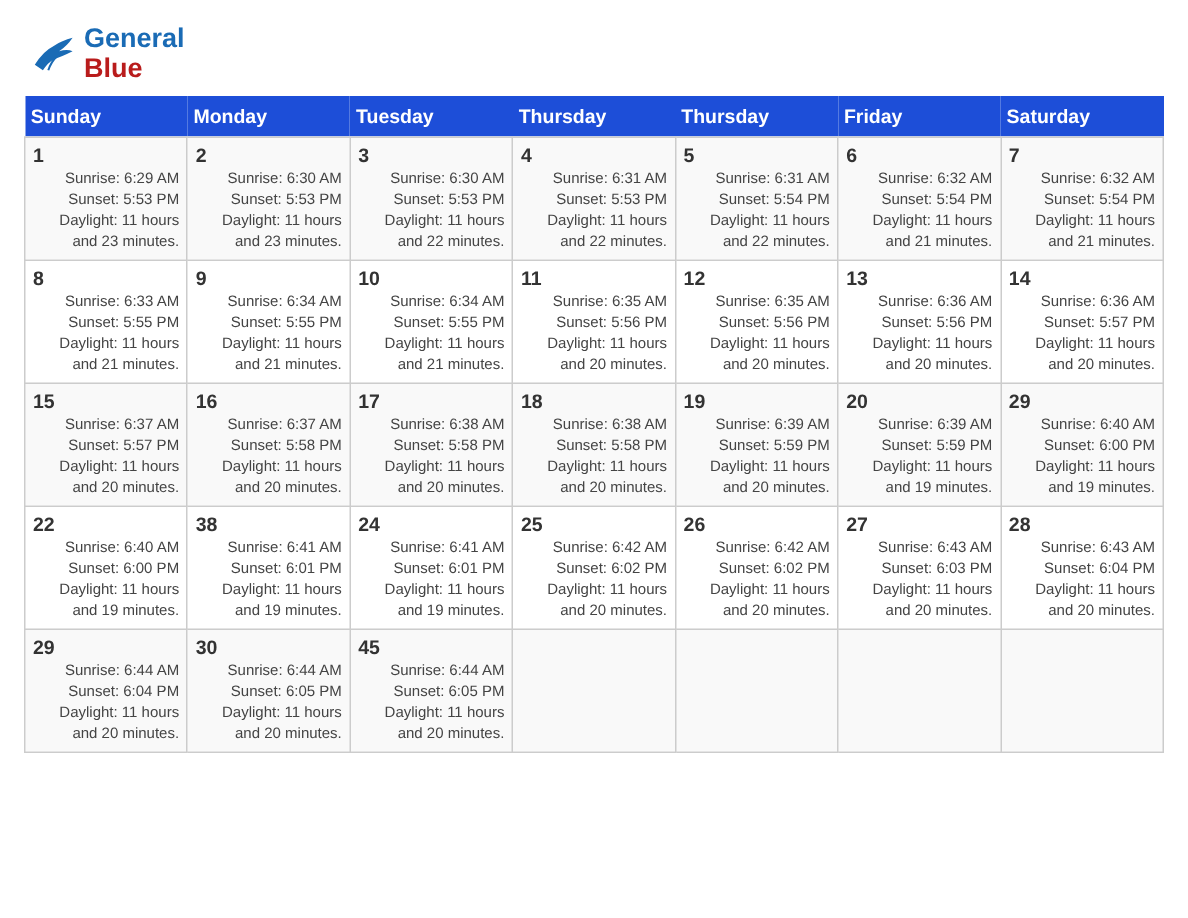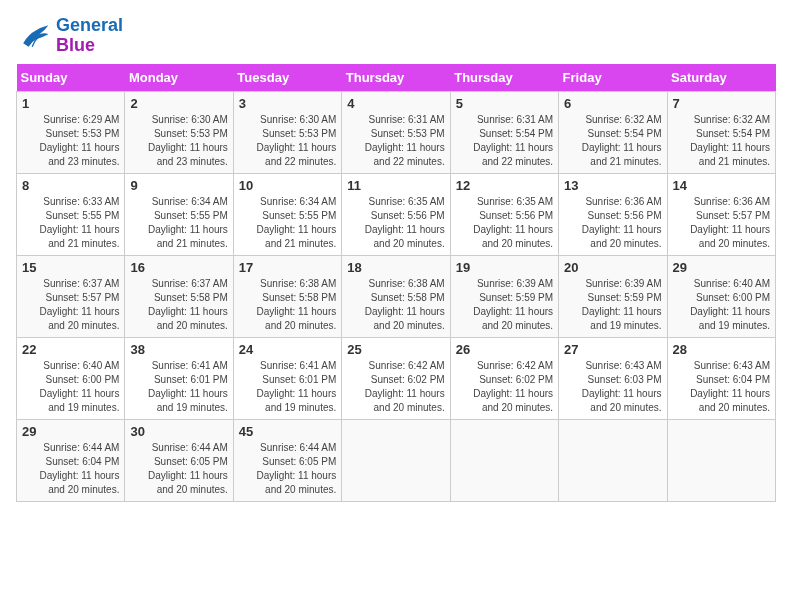--- a/index.html
+++ b/index.html
@@ -45,21 +45,21 @@
     .location {
       font-size: 14px;
       color: #555;
     }
     table {
       width: 100%;
       border-collapse: collapse;
       font-size: 11px;
     }
     thead tr th {
-      background: #d946ef;
+      background: #1d4ed8;
       color: #fff;
       padding: 6px 4px;
       text-align: left;
       font-size: 13px;
       font-weight: bold;
     }
     tbody tr td {
       border: 1px solid #ccc;
       vertical-align: top;
       padding: 4px 5px;
@@ -91,21 +91,21 @@
 <body>
 
 <div class="header">
   <div class="logo">
     <svg class="logo-bird" viewBox="0 0 40 40" xmlns="http://www.w3.org/2000/svg">
       <path d="M8 28 Q14 18 22 14 Q28 10 36 8 Q32 14 26 18 Q32 16 36 18 Q28 22 22 24 Q18 26 14 32 Z" fill="#1a6bb5"></path>
       <path d="M18 32 Q20 26 24 22" stroke="#1a6bb5" stroke-width="1.5" fill="none"></path>
     </svg>
     <div class="logo-text">
       <div><span>General</span></div>
-      <div><span style="color:#a21caf">Blue</span></div>
+      <div><span style="color:#b91c1c">Blue</span></div>
     </div>
   </div>
   <div class="title-block">
     <div class="month-title"></div>
     <div class="location"></div>
   </div>
 </div>
 
 <table>
   <thead>

